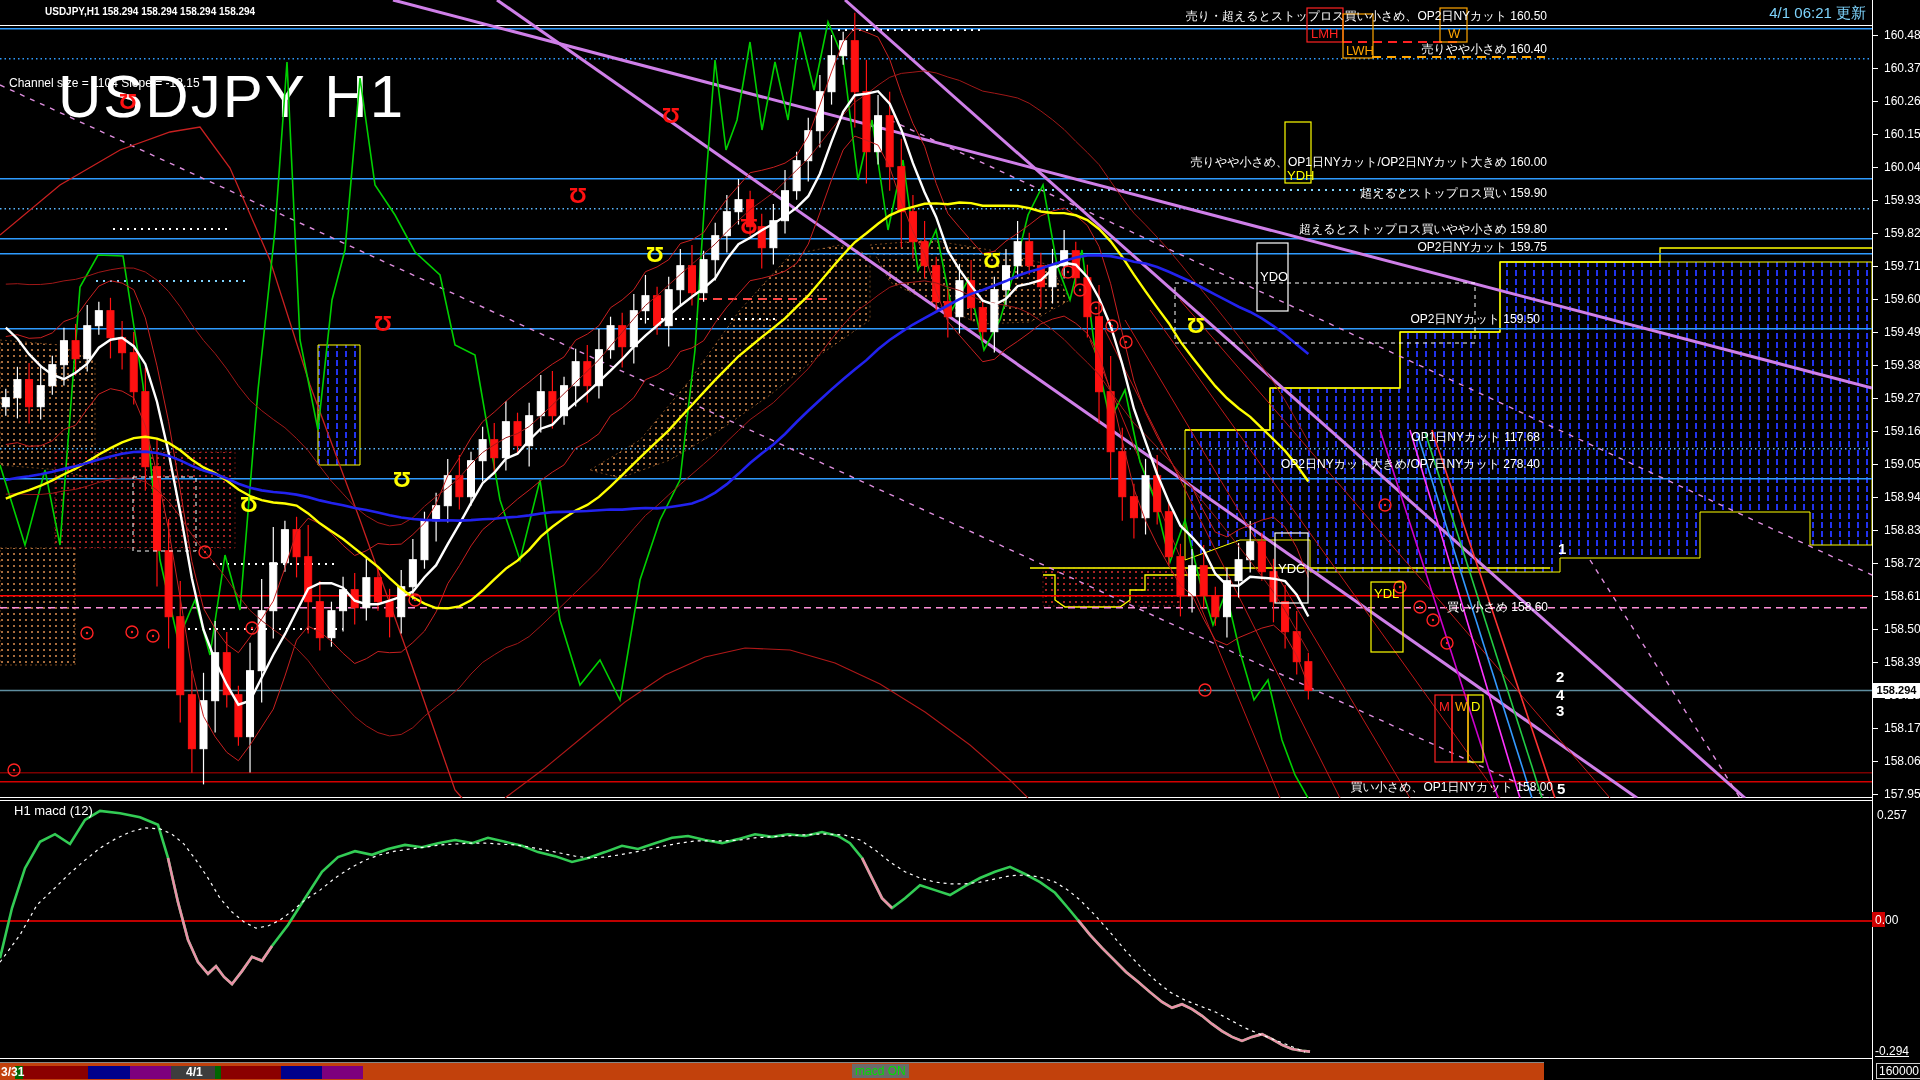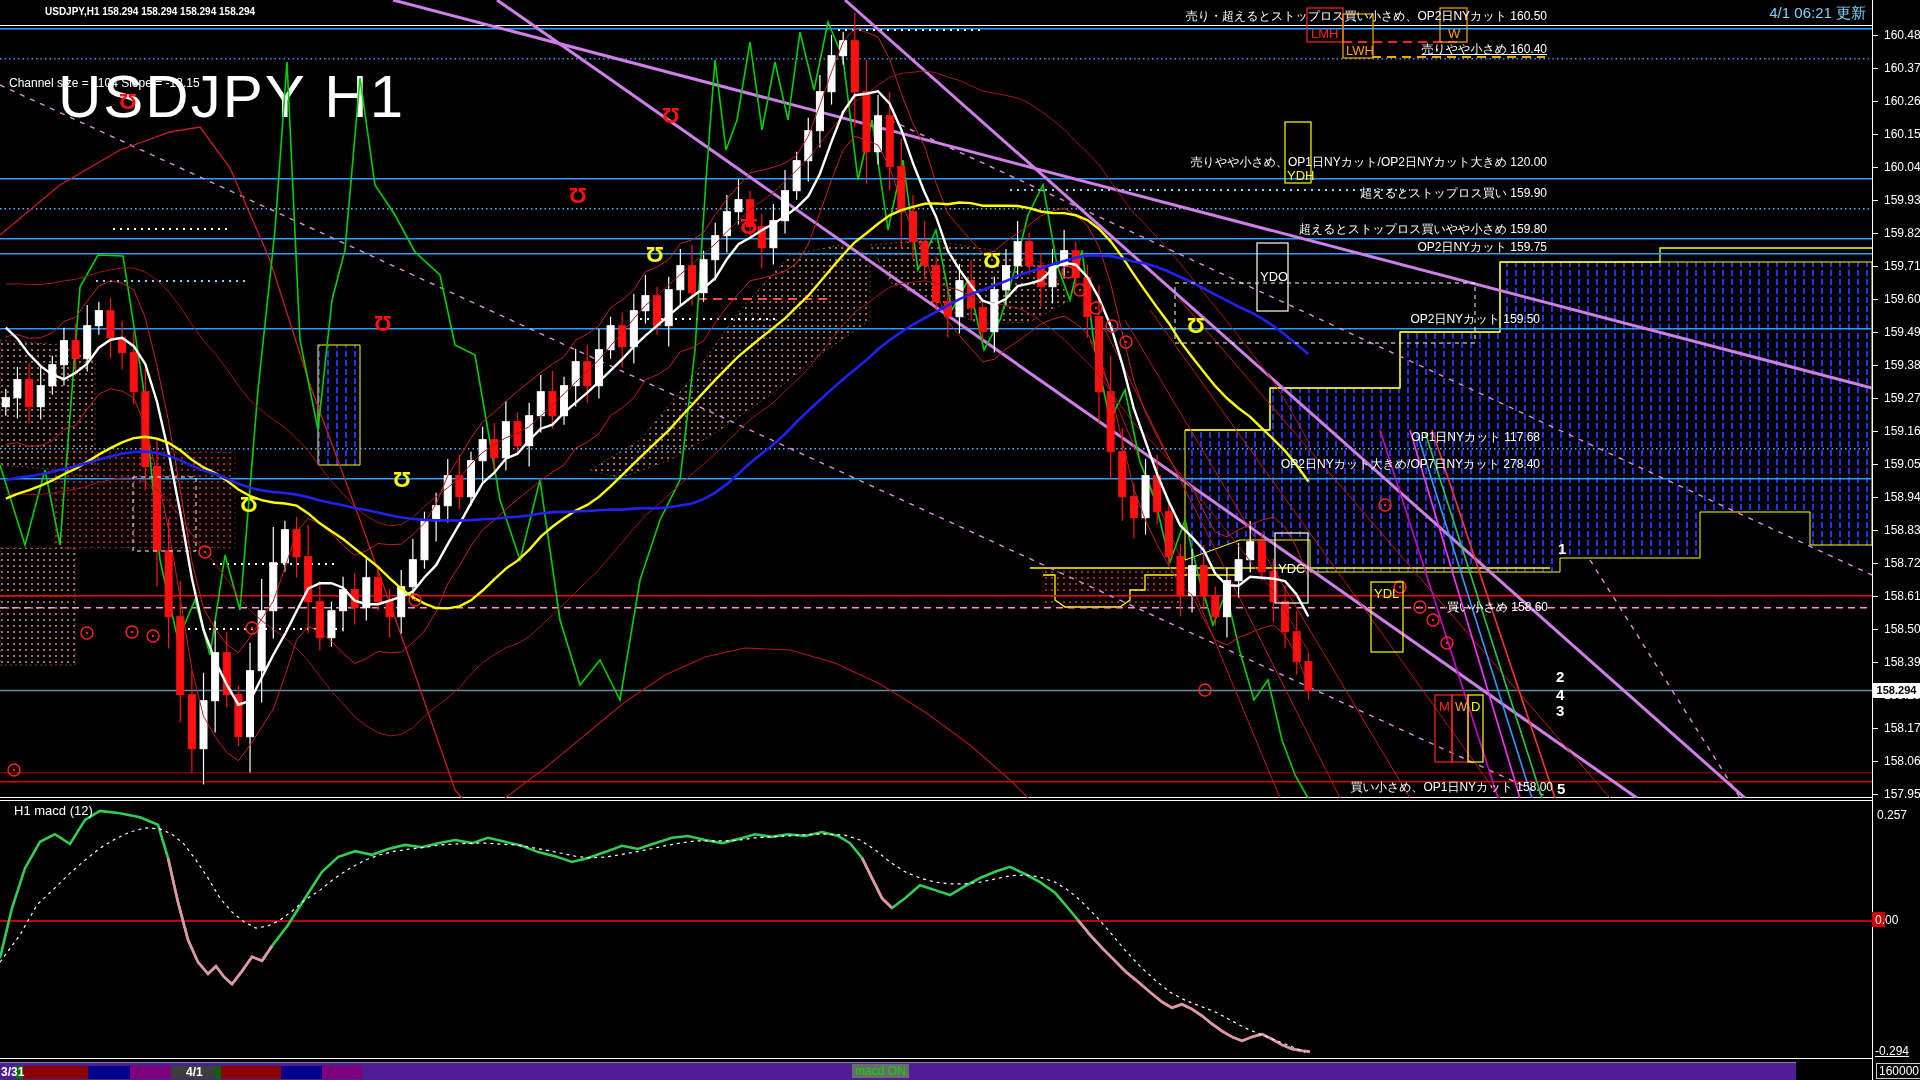--- a/index.html
+++ b/index.html
@@ -15,21 +15,21 @@
   .axis-label{position:absolute;left:1884px;color:#fff;font-size:12px;white-space:nowrap;z-index:3;}
   .tick{position:absolute;left:1872px;width:6px;height:1px;background:#fff;z-index:3;}
   #axis-col{position:absolute;left:1872px;top:0;width:48px;height:1080px;background:#000;border-left:1px solid #fff;z-index:2;}
   #price-tag{position:absolute;left:1873px;top:683px;width:47px;height:15px;background:#fff;color:#000;font-size:11px;font-weight:700;text-align:center;line-height:15px;z-index:5;}
   #macd-label{position:absolute;left:14px;top:803px;font-size:13px;color:#fff;z-index:4;}
   #macd-max{position:absolute;left:1877px;top:800px;font-size:12px;color:#fff;z-index:3;margin-top:8px;}
   #macd-zero{position:absolute;left:1875px;top:913px;font-size:12px;color:#fff;z-index:4;}
   #macd-zero-box{position:absolute;left:1872px;top:912px;width:13px;height:15px;background:#d00000;z-index:3;}
   #macd-min{position:absolute;left:1875px;top:1044px;font-size:12px;color:#fff;z-index:3;text-decoration:underline;}
   #macd-corner{position:absolute;left:1876px;top:1063px;font-size:12px;color:#fff;border:1px solid #ccc;padding:0 2px;z-index:3;}
-  #timeline{position:absolute;left:0;top:1062px;width:1796px;height:18px;background:#4c1d95;border-top:1px solid #888;z-index:2;}
+  #timeline{position:absolute;left:0;top:1062px;width:1544px;height:18px;background:#c2410c;border-top:1px solid #888;z-index:2;}
   .tl-seg{position:absolute;top:3px;height:13px;}
   #date-left{position:absolute;left:1px;top:2px;font-size:12px;font-weight:700;color:#fff;z-index:4;}
   #date-mid{position:absolute;left:186px;top:2px;font-size:12px;font-weight:700;color:#fff;z-index:4;}
   #macd-toggle{position:absolute;left:852px;top:1px;font-size:12px;color:#00e000;background:#6a6a6a;padding:0 3px;z-index:4;}
 </style>
 </head>
 <body>
 
 <div id="stage">
   <div id="watermark">USDJPY H1</div>
@@ -420,22 +420,22 @@
         <text x="1558" y="554" fill="#ffffff" font-size="15" font-weight="700">1</text>
         <text x="1556" y="682" fill="#ffffff" font-size="15" font-weight="700">2</text>
         <text x="1556" y="700" fill="#ffffff" font-size="15" font-weight="700">4</text>
         <text x="1556" y="716" fill="#ffffff" font-size="15" font-weight="700">3</text>
         <text x="1557" y="794" fill="#ffffff" font-size="15" font-weight="700">5</text>
       </g>
     </svg>
 
   <div id="annotations">
       <div class="ann" style="top: 8px; right: 373px;">売り・超えるとストップロス買い小さめ、OP2日NYカット 160.50</div>
-      <div class="ann" style="top: 41px; right: 373px; text-decoration: underline;">売りやや小さめ 160.40</div>
-      <div class="ann" style="top: 154px; right: 373px;">売りやや小さめ、OP1日NYカット/OP2日NYカット大きめ 120.00</div>
+      <div class="ann" style="top: 41px; right: 373px;">売りやや小さめ 160.40</div>
+      <div class="ann" style="top: 154px; right: 373px;">売りやや小さめ、OP1日NYカット/OP2日NYカット大きめ 160.00</div>
       <div class="ann" style="top: 185px; right: 373px;">超えるとストップロス買い 159.90</div>
       <div class="ann" style="top: 221px; right: 373px;">超えるとストップロス買いやや小さめ 159.80</div>
       <div class="ann" style="top: 239px; right: 373px;">OP2日NYカット 159.75</div>
       <div class="ann" style="top: 311px; right: 380px;">OP2日NYカット 159.50</div>
       <div class="ann" style="top: 429px; right: 380px;">OP1日NYカット 117.68</div>
       <div class="ann" style="top: 456px; right: 380px;">OP2日NYカット大きめ/OP7日NYカット 278.40</div>
       <div class="ann" style="top: 599px; right: 372px;">買い小さめ 158.60</div>
       <div class="ann" style="top: 779px; right: 367px;">買い小さめ、OP1日NYカット 158.00</div>
     </div>
 

